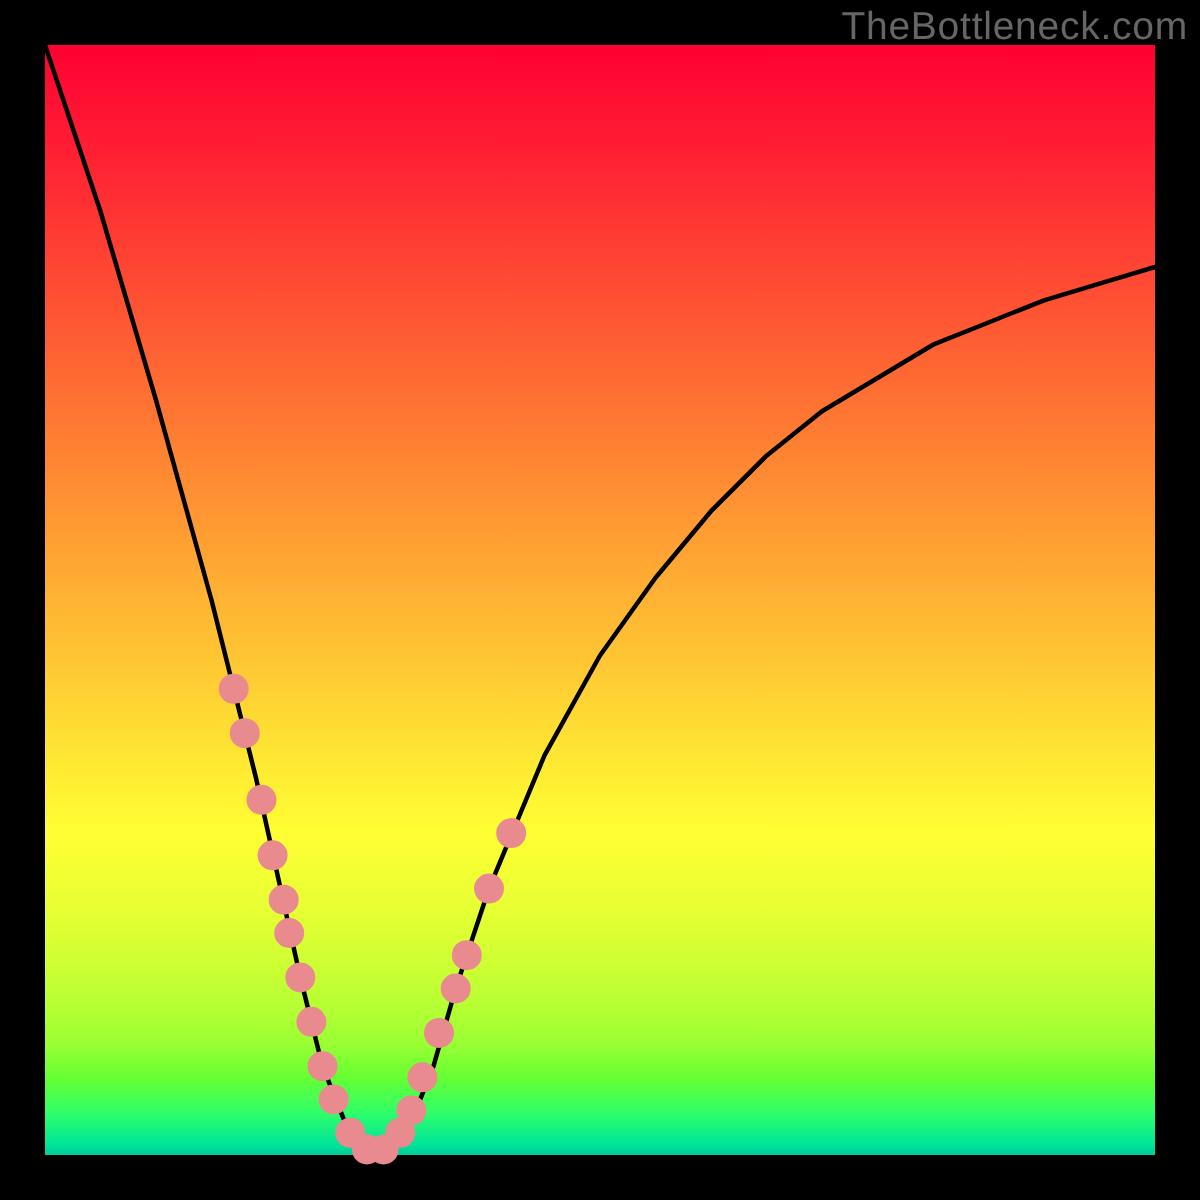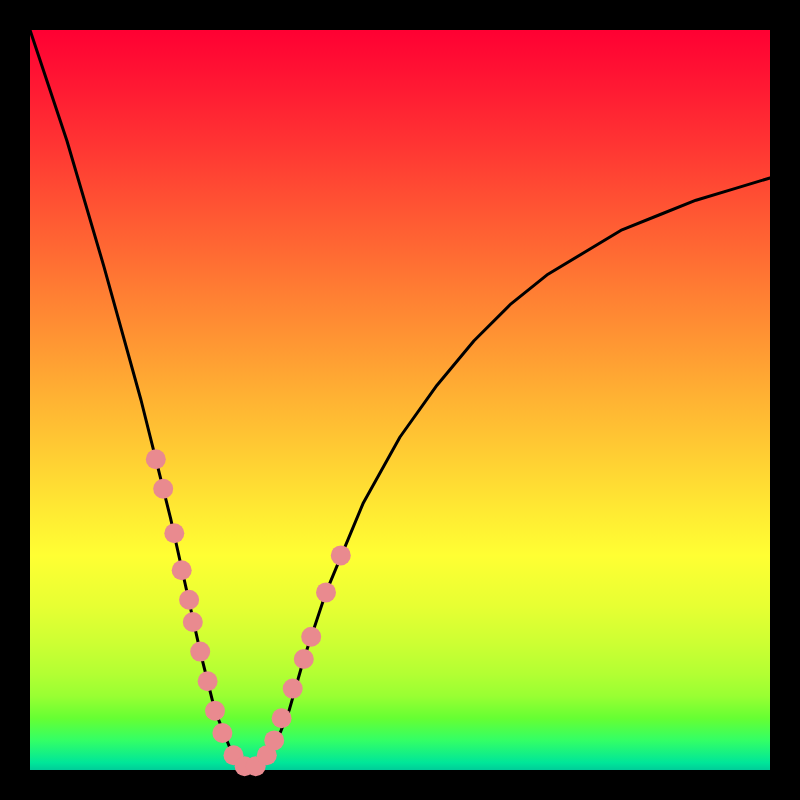--- a/index.html
+++ b/index.html
@@ -63,20 +63,21 @@
     top: 0;
     width: 740px;
     height: 740px;
     overflow: visible;
   }
 </style>
 </head>
 <body>
 
 <div class="frame">
+  <div class="watermark">TheBottleneck.com</div>
   <div class="plot-area">
     <svg class="curve" viewBox="0 0 740 740">
       <g id="curve-group">
           <path d="M0.00 0.00 L37.00 111.00 L74.00 236.80 L111.00 370.00 L125.80 429.20 L140.60 488.40 L155.40 555.00 L170.20 621.60 L185.00 680.80 L199.80 717.80 L214.60 740.00 L229.40 740.00 L244.20 717.80 L259.00 680.80 L273.80 629.00 L296.00 562.40 L333.00 473.60 L370.00 407.00 L407.00 355.20 L444.00 310.80 L481.00 273.80 L518.00 244.20 L555.00 222.00 L592.00 199.80 L629.00 185.00 L666.00 170.20 L703.00 159.10 L740.00 148.00" fill="none" stroke="#000000" stroke-width="3" stroke-linecap="round" stroke-linejoin="round"></path>
         </g>
       <g id="marker-group">
           <circle cx="125.80" cy="429.20" r="10" fill="#e98a8f"></circle>
           <circle cx="133.20" cy="458.80" r="10" fill="#e98a8f"></circle>
           <circle cx="144.30" cy="503.20" r="10" fill="#e98a8f"></circle>
           <circle cx="151.70" cy="540.20" r="10" fill="#e98a8f"></circle>

